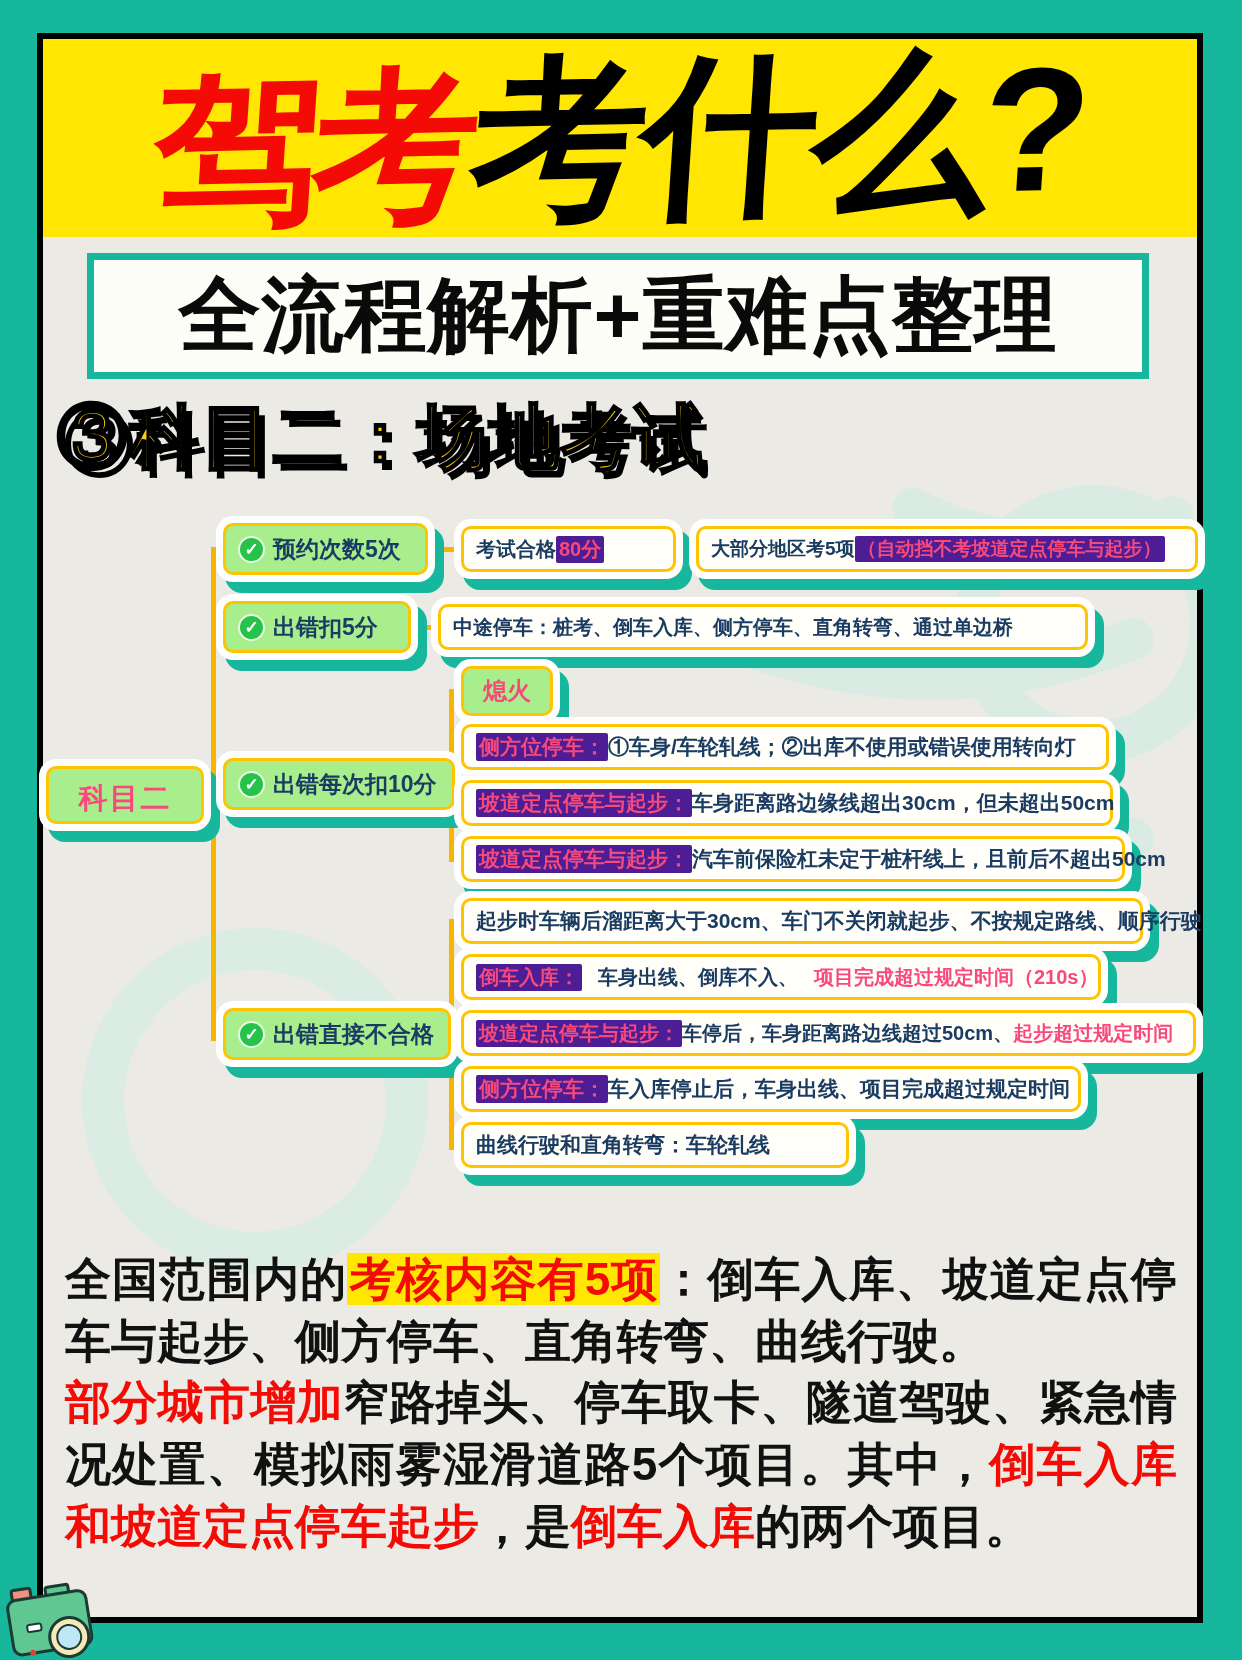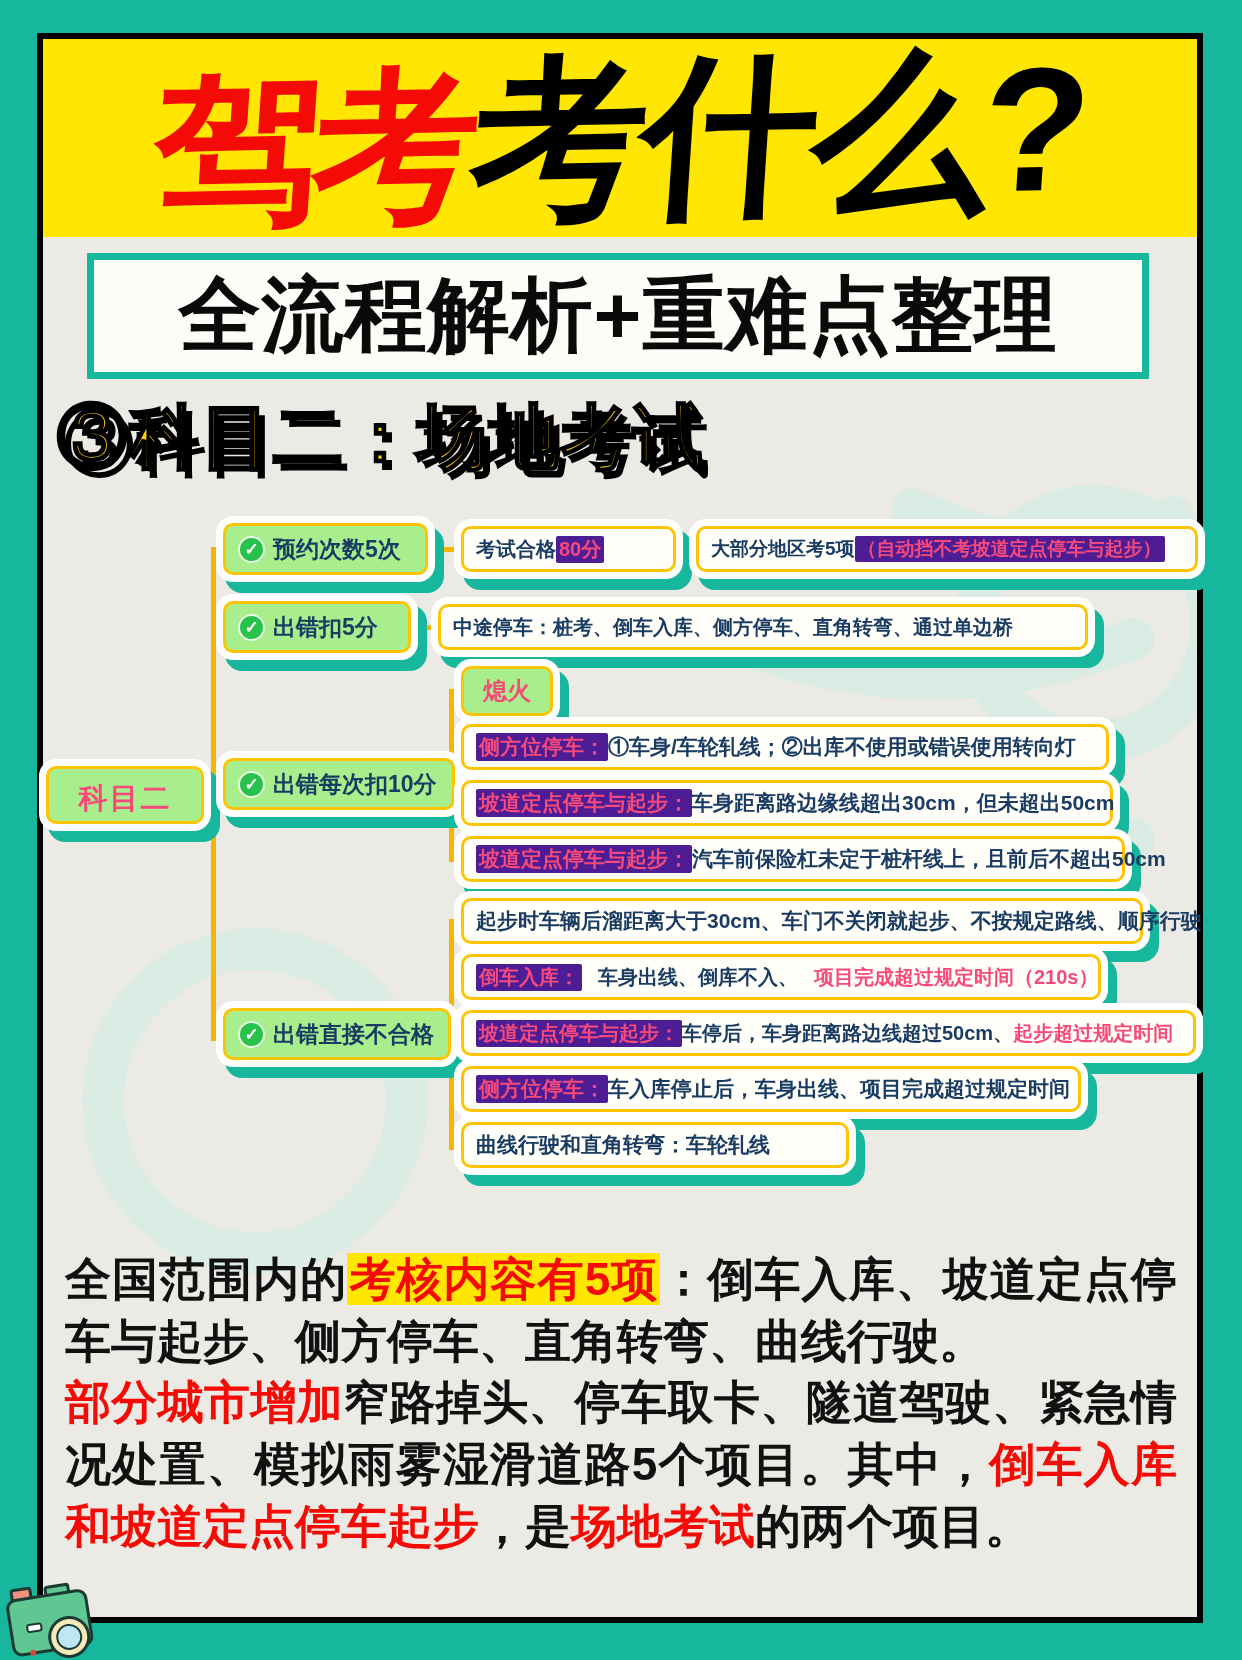--- a/index.html
+++ b/index.html
@@ -209,21 +209,21 @@
       <span class="pink-hl">侧方位停车：</span>
         <span class="navy">车入库停止后，车身出线、项目完成超过规定时间</span>
     </div>
     <div class="node leaf" style="left:420px;top:616px;width:388px;height:46px;">
       <span class="navy">曲线行驶和直角转弯：车轮轧线</span>
     </div>
   </div>
 
   <div class="para">
     <p><span>全国范围内的</span><span class="red-hl">考核内容有5项</span><span>：倒车入库、坡道定点停车与起步、侧方停车、直角转弯、曲线行驶。</span></p>
-    <p><span class="red">部分城市增加</span><span>窄路掉头、停车取卡、隧道驾驶、紧急情况处置、模拟雨雾湿滑道路5个项目。其中，</span><span class="red">倒车入库和坡道定点停车起步</span><span>，是</span><span class="red">场地考试</span><span>的两个项目。</span></p>
+    <p><span class="red">部分城市增加</span><span>窄路掉头、停车取卡、隧道驾驶、紧急情况处置、模拟雨雾湿滑道路5个项目。其中，</span><span class="red">倒车入库和坡道定点停车起步</span><span>，是</span><span class="red">倒车入库</span><span>的两个项目。</span></p>
   </div>
 </div>
 
 <div class="camera">
   <div class="cam-knob"></div>
   <div class="cam-tab"></div>
   <div class="cam-body">
     <div class="cam-lens">
       <div class="cam-glass"></div>
     </div>

